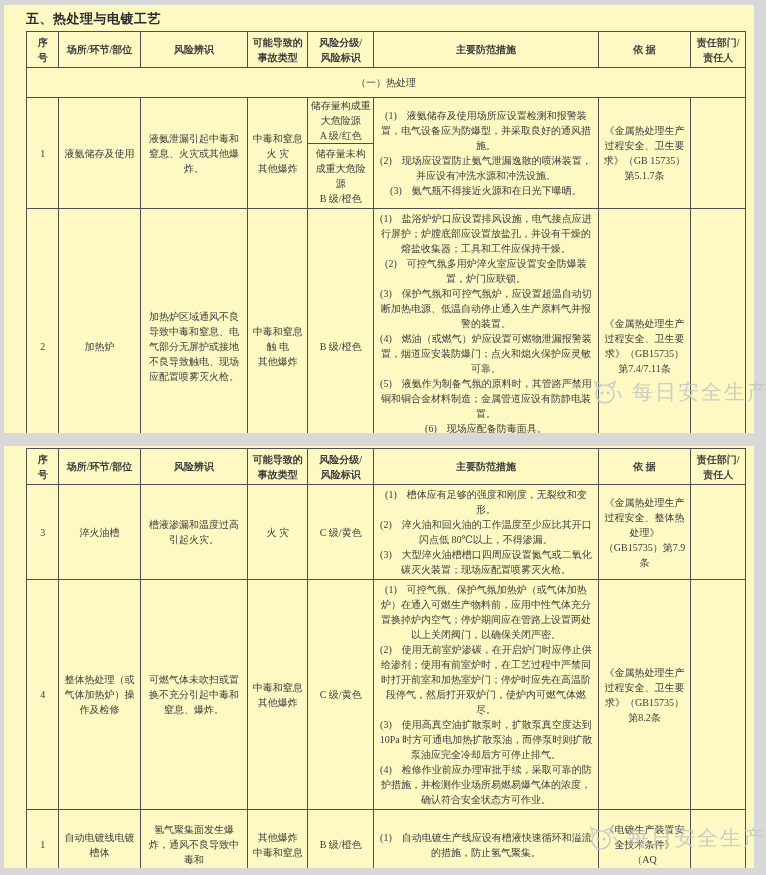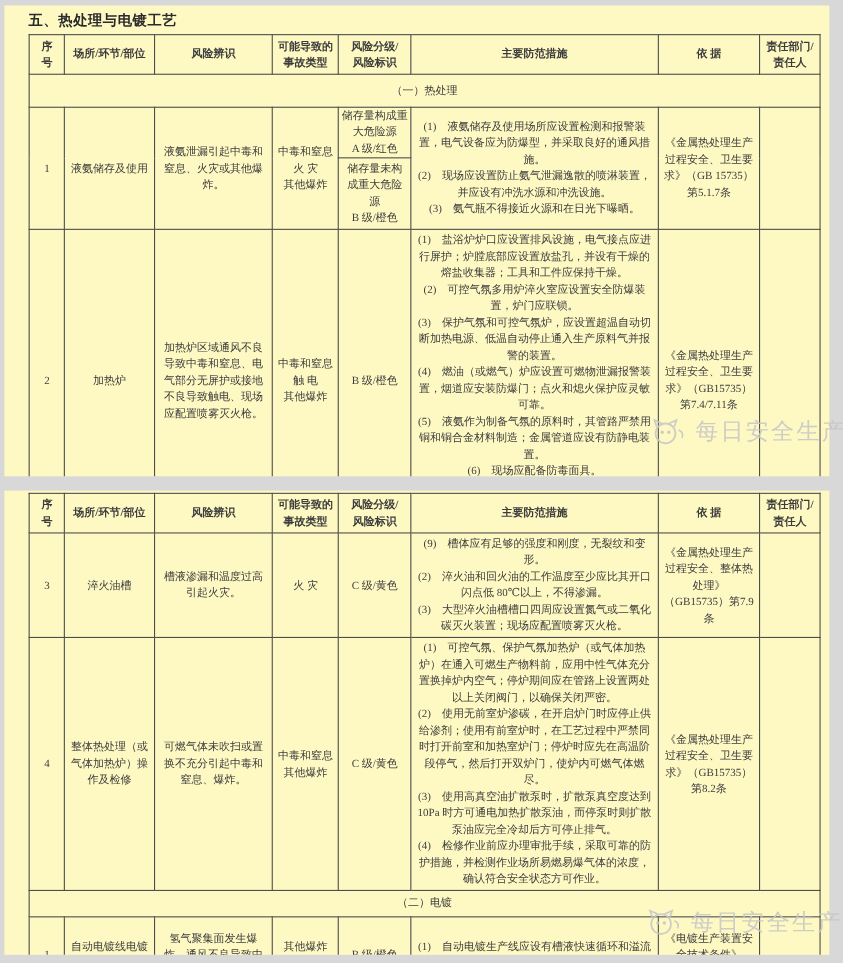--- a/index.html
+++ b/index.html
@@ -156,43 +156,40 @@
       <td class="hdr">依  据</td>
       <td class="hdr">责任部门/
 责任人</td>
     </tr>
     <tr class="h-r3">
       <td>3</td>
       <td>淬火油槽</td>
       <td class="left">槽液渗漏和温度过高引起火灾。</td>
       <td class="pre">火 灾</td>
       <td>C 级/黄色</td>
-      <td class="measures">(9)　槽体应有足够的强度和刚度，无裂纹和变形。
+      <td class="measures">(1)　槽体应有足够的强度和刚度，无裂纹和变形。
 (2)　淬火油和回火油的工作温度至少应比其开口闪点低 80℃以上，不得渗漏。
 (3)　大型淬火油槽槽口四周应设置氮气或二氧化碳灭火装置；现场应配置喷雾灭火枪。</td>
       <td class="basis">《金属热处理生产过程安全、整体热处理》（GB15735）第7.9条</td>
       <td></td>
     </tr>
     <tr class="h-r4">
       <td>4</td>
       <td>整体热处理（或气体加热炉）操作及检修</td>
       <td class="left">可燃气体未吹扫或置换不充分引起中毒和窒息、爆炸。</td>
       <td class="pre">中毒和窒息
 其他爆炸</td>
       <td>C 级/黄色</td>
       <td class="measures">(1)　可控气氛、保护气氛加热炉（或气体加热炉）在通入可燃生产物料前，应用中性气体充分置换掉炉内空气；停炉期间应在管路上设置两处以上关闭阀门，以确保关闭严密。
 (2)　使用无前室炉渗碳，在开启炉门时应停止供给渗剂；使用有前室炉时，在工艺过程中严禁同时打开前室和加热室炉门；停炉时应先在高温阶段停气，然后打开双炉门，使炉内可燃气体燃尽。
 (3)　使用高真空油扩散泵时，扩散泵真空度达到 10Pa 时方可通电加热扩散泵油，而停泵时则扩散泵油应完全冷却后方可停止排气。
 (4)　检修作业前应办理审批手续，采取可靠的防护措施，并检测作业场所易燃易爆气体的浓度，确认符合安全状态方可作业。</td>
       <td class="basis">《金属热处理生产过程安全、卫生要求》（GB15735）第8.2条</td>
       <td></td>
     </tr>
-    <tr class="h-section2">
-      <td class="section" colspan="8">（二）电镀</td>
-    </tr>
     <tr class="h-r5">
       <td>1</td>
       <td>自动电镀线电镀槽体</td>
       <td class="left">氢气聚集面发生爆炸，通风不良导致中毒和</td>
       <td class="pre">其他爆炸
 中毒和窒息</td>
       <td>B 级/橙色</td>
       <td class="measures">(1)　自动电镀生产线应设有槽液快速循环和溢流的措施，防止氢气聚集。</td>
       <td class="basis">《电镀生产装置安全技术条件》（AQ</td>
       <td></td>

